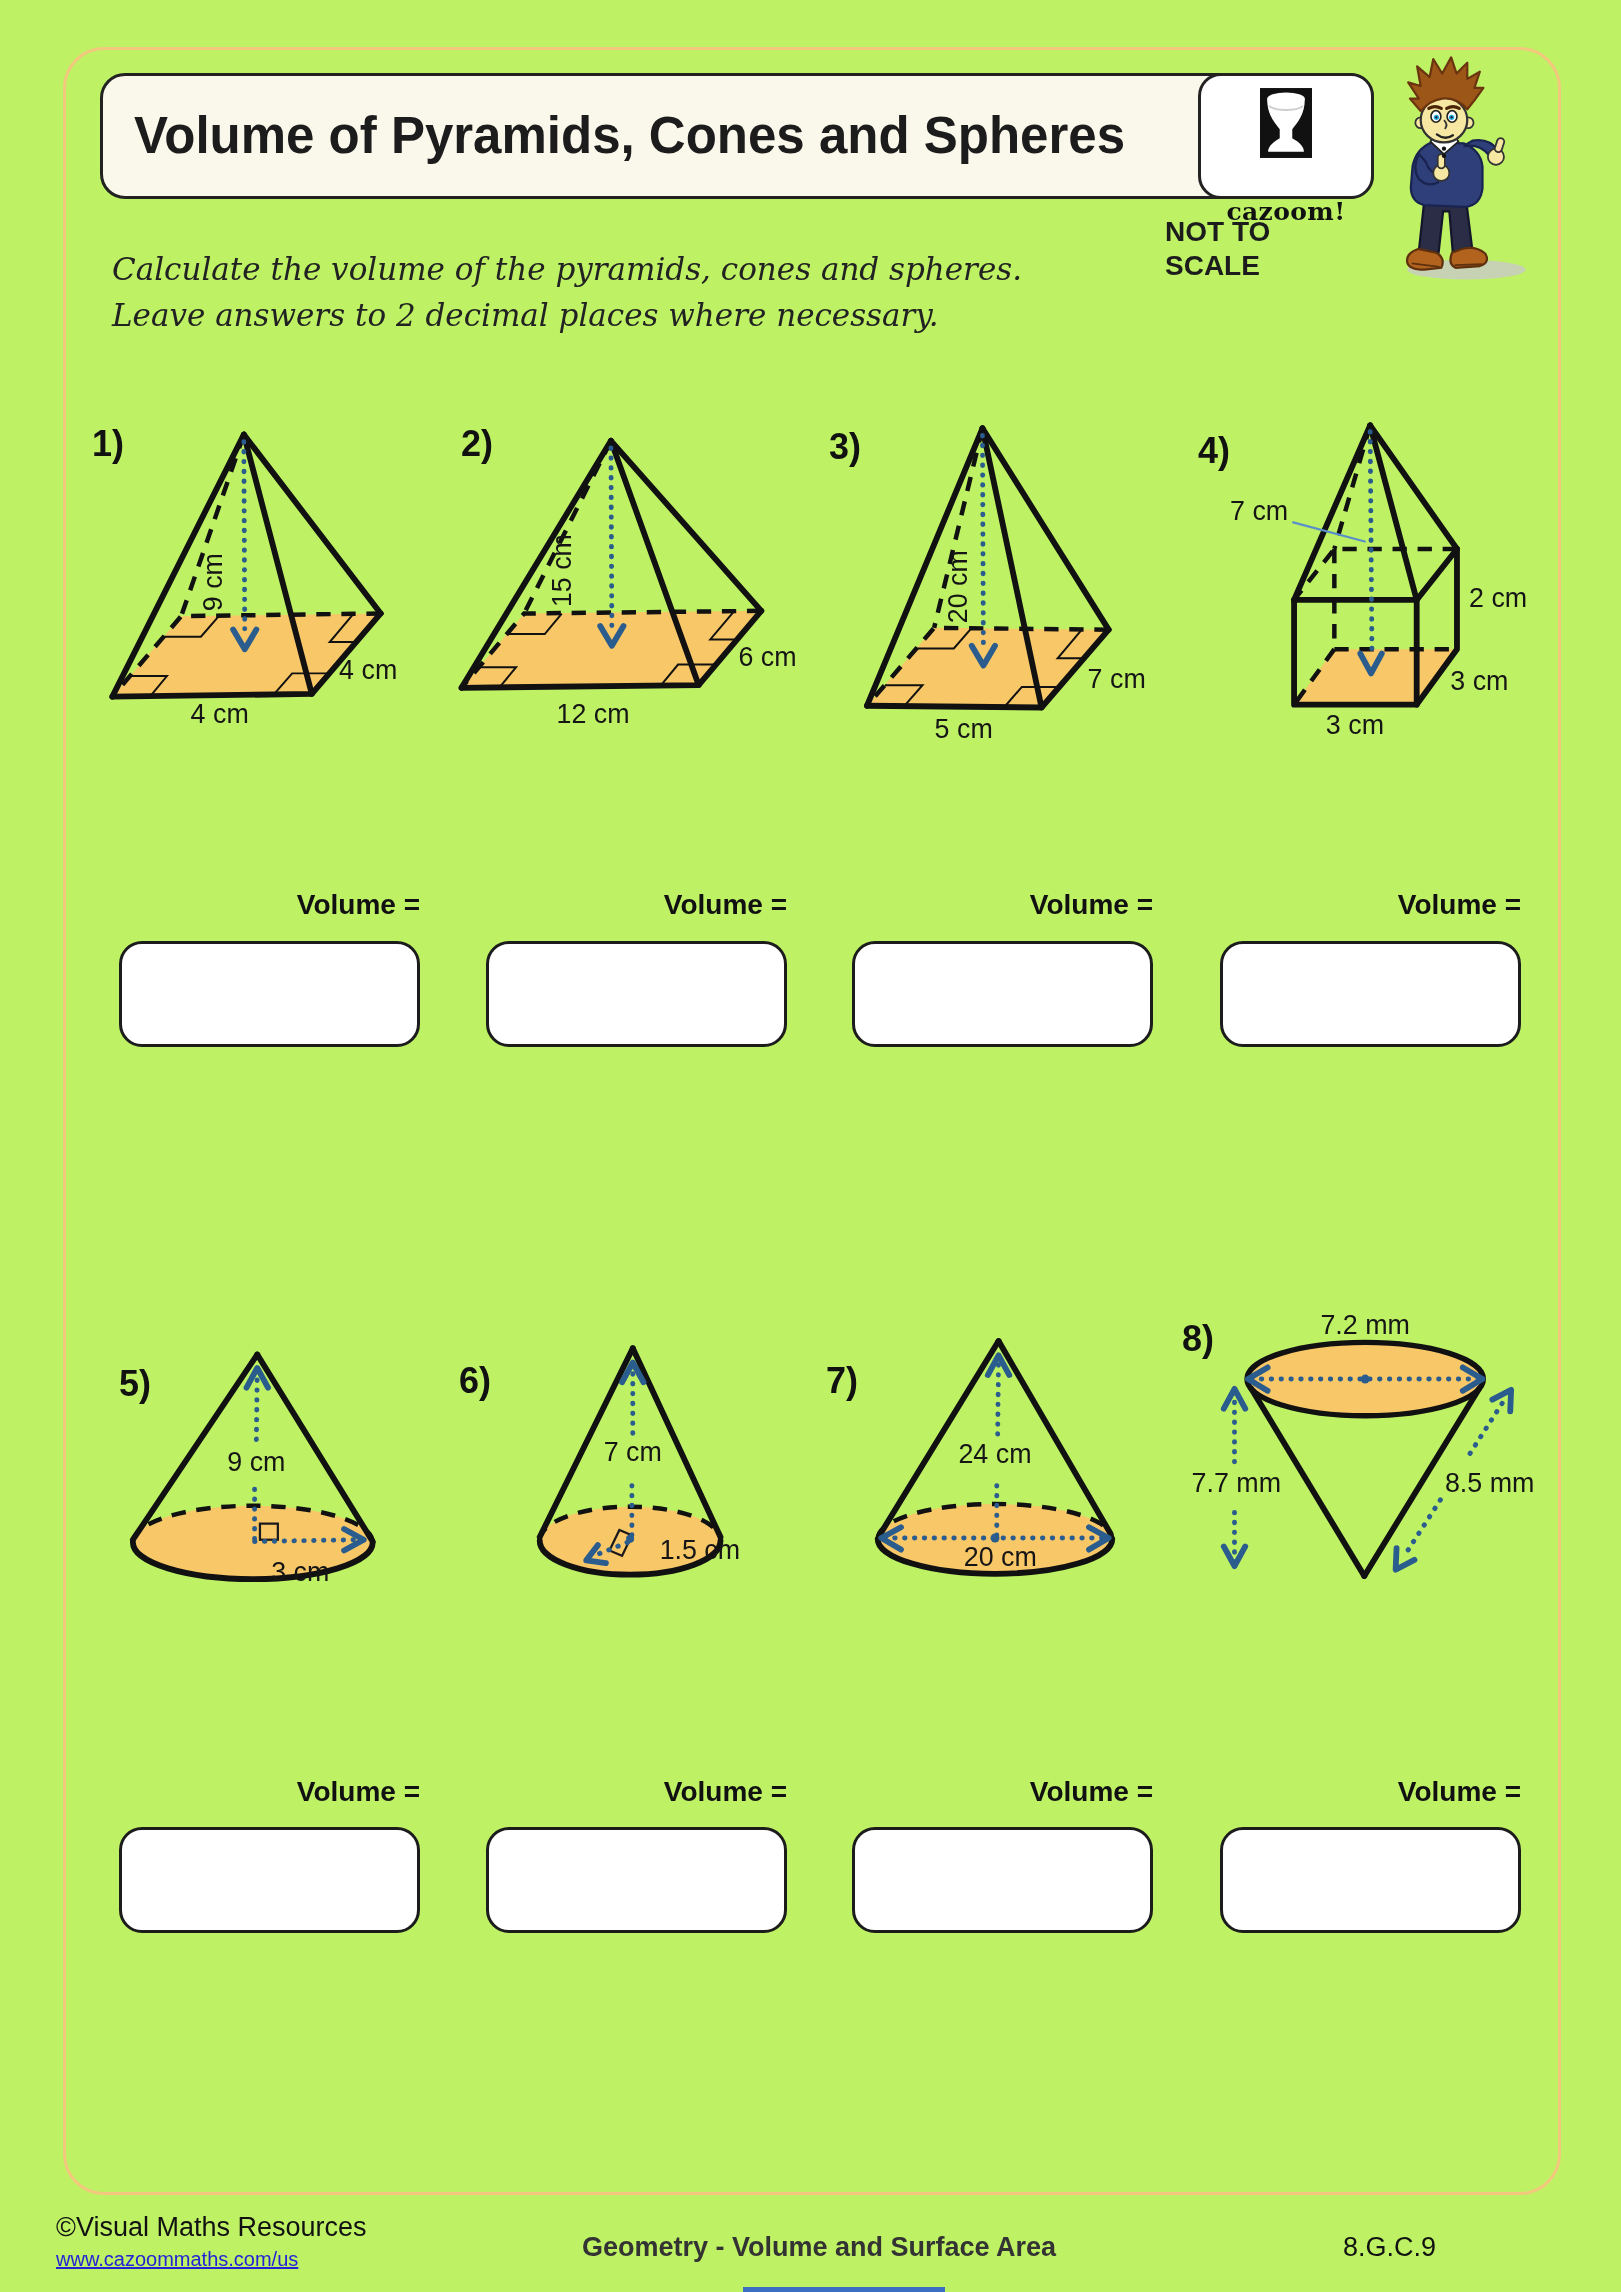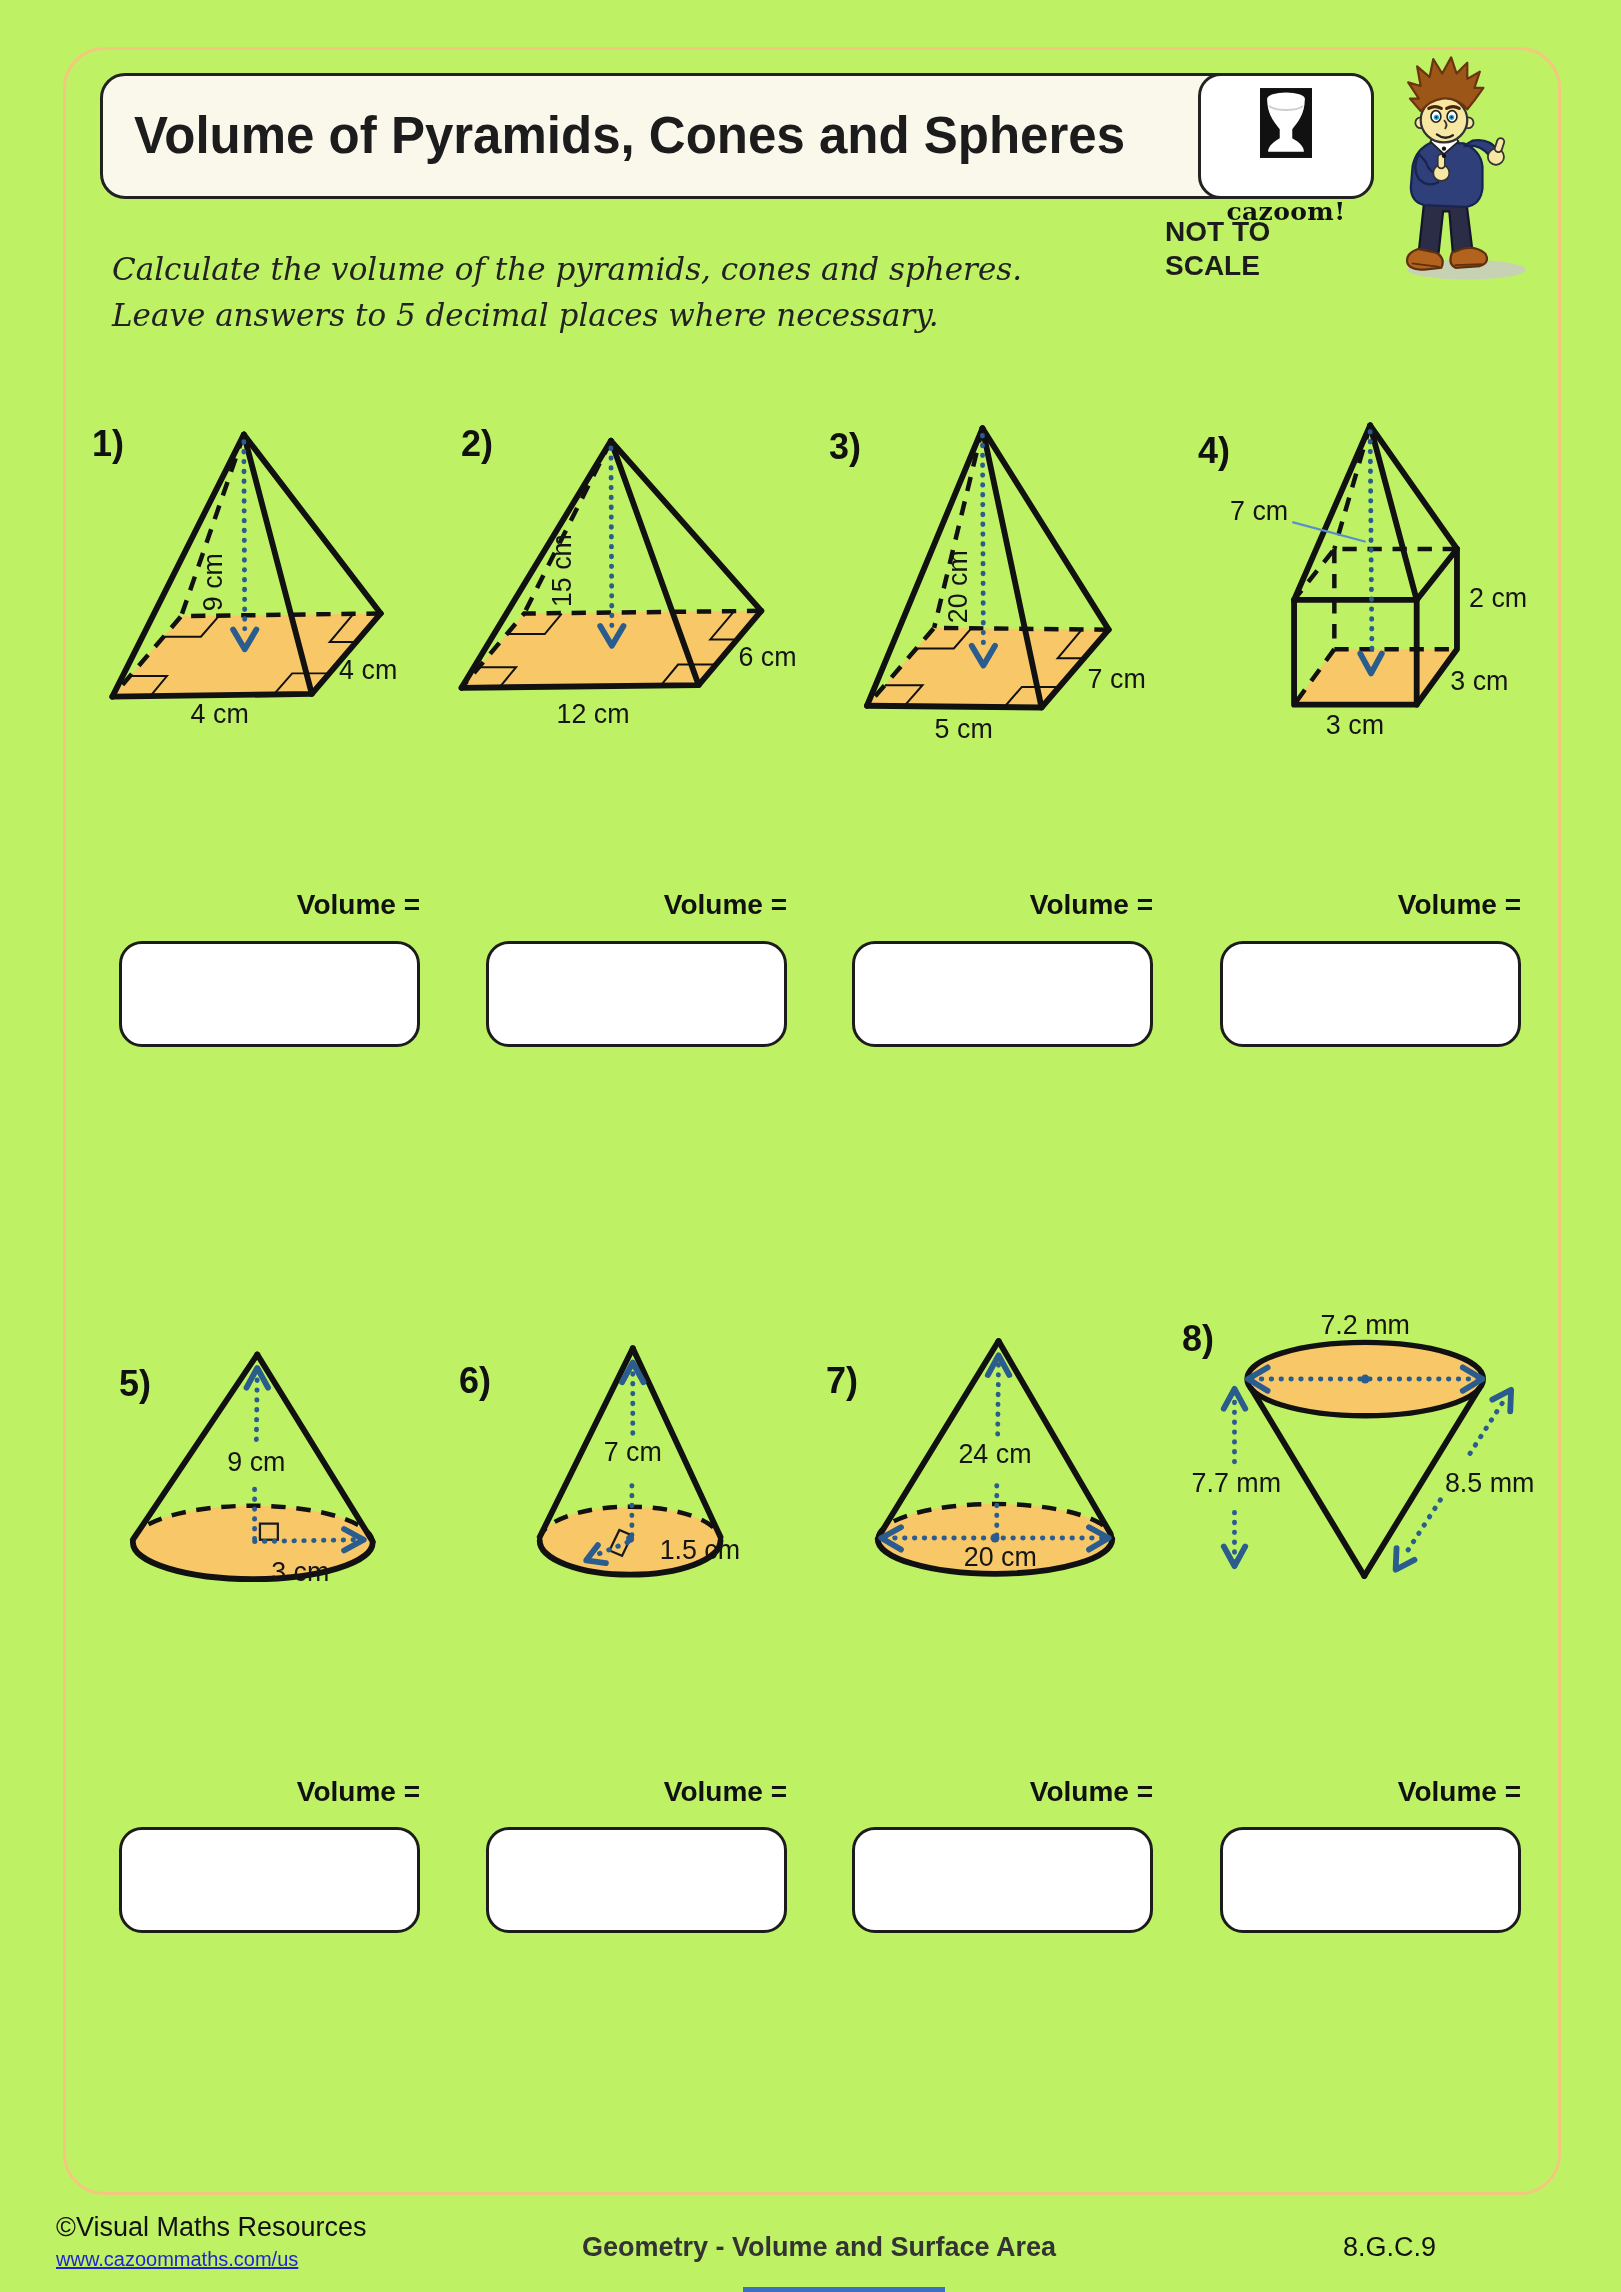--- a/index.html
+++ b/index.html
@@ -93,21 +93,21 @@
     <circle cx="41.5" cy="73" r="1.3" fill="#111"></circle>
       <circle cx="58.5" cy="73" r="1.3" fill="#111"></circle>
     <path d="M33,63 Q40,59 47,63 M53,63 Q60,59 67,63" stroke="#4a2508" stroke-width="3.5" fill="none" stroke-linecap="round"></path>
 
     <path d="M50,76 q5,5 1,10" stroke="#333" stroke-width="2" fill="none"></path>
     <path d="M42,92 q9,7 18,1" stroke="#222" stroke-width="2.5" fill="none" stroke-linecap="round"></path>
   </svg>
 
   <div id="instructions" class="abs">
     <div>Calculate the volume of the pyramids, cones and spheres.</div>
-    <div>Leave answers to 5 decimal places where necessary.</div>
+    <div>Leave answers to 2 decimal places where necessary.</div>
   </div>
 
   <div class="abs prob-num" style="left:92px;top:423px;">1)</div>
   <div class="abs prob-num" style="left:461px;top:423px;">2)</div>
   <div class="abs prob-num" style="left:829px;top:426px;">3)</div>
   <div class="abs prob-num" style="left:1198px;top:430px;">4)</div>
   <div class="abs prob-num" style="left:119px;top:1363px;">5)</div>
   <div class="abs prob-num" style="left:459px;top:1360px;">6)</div>
   <div class="abs prob-num" style="left:826px;top:1360px;">7)</div>
   <div class="abs prob-num" style="left:1182px;top:1318px;">8)</div>

